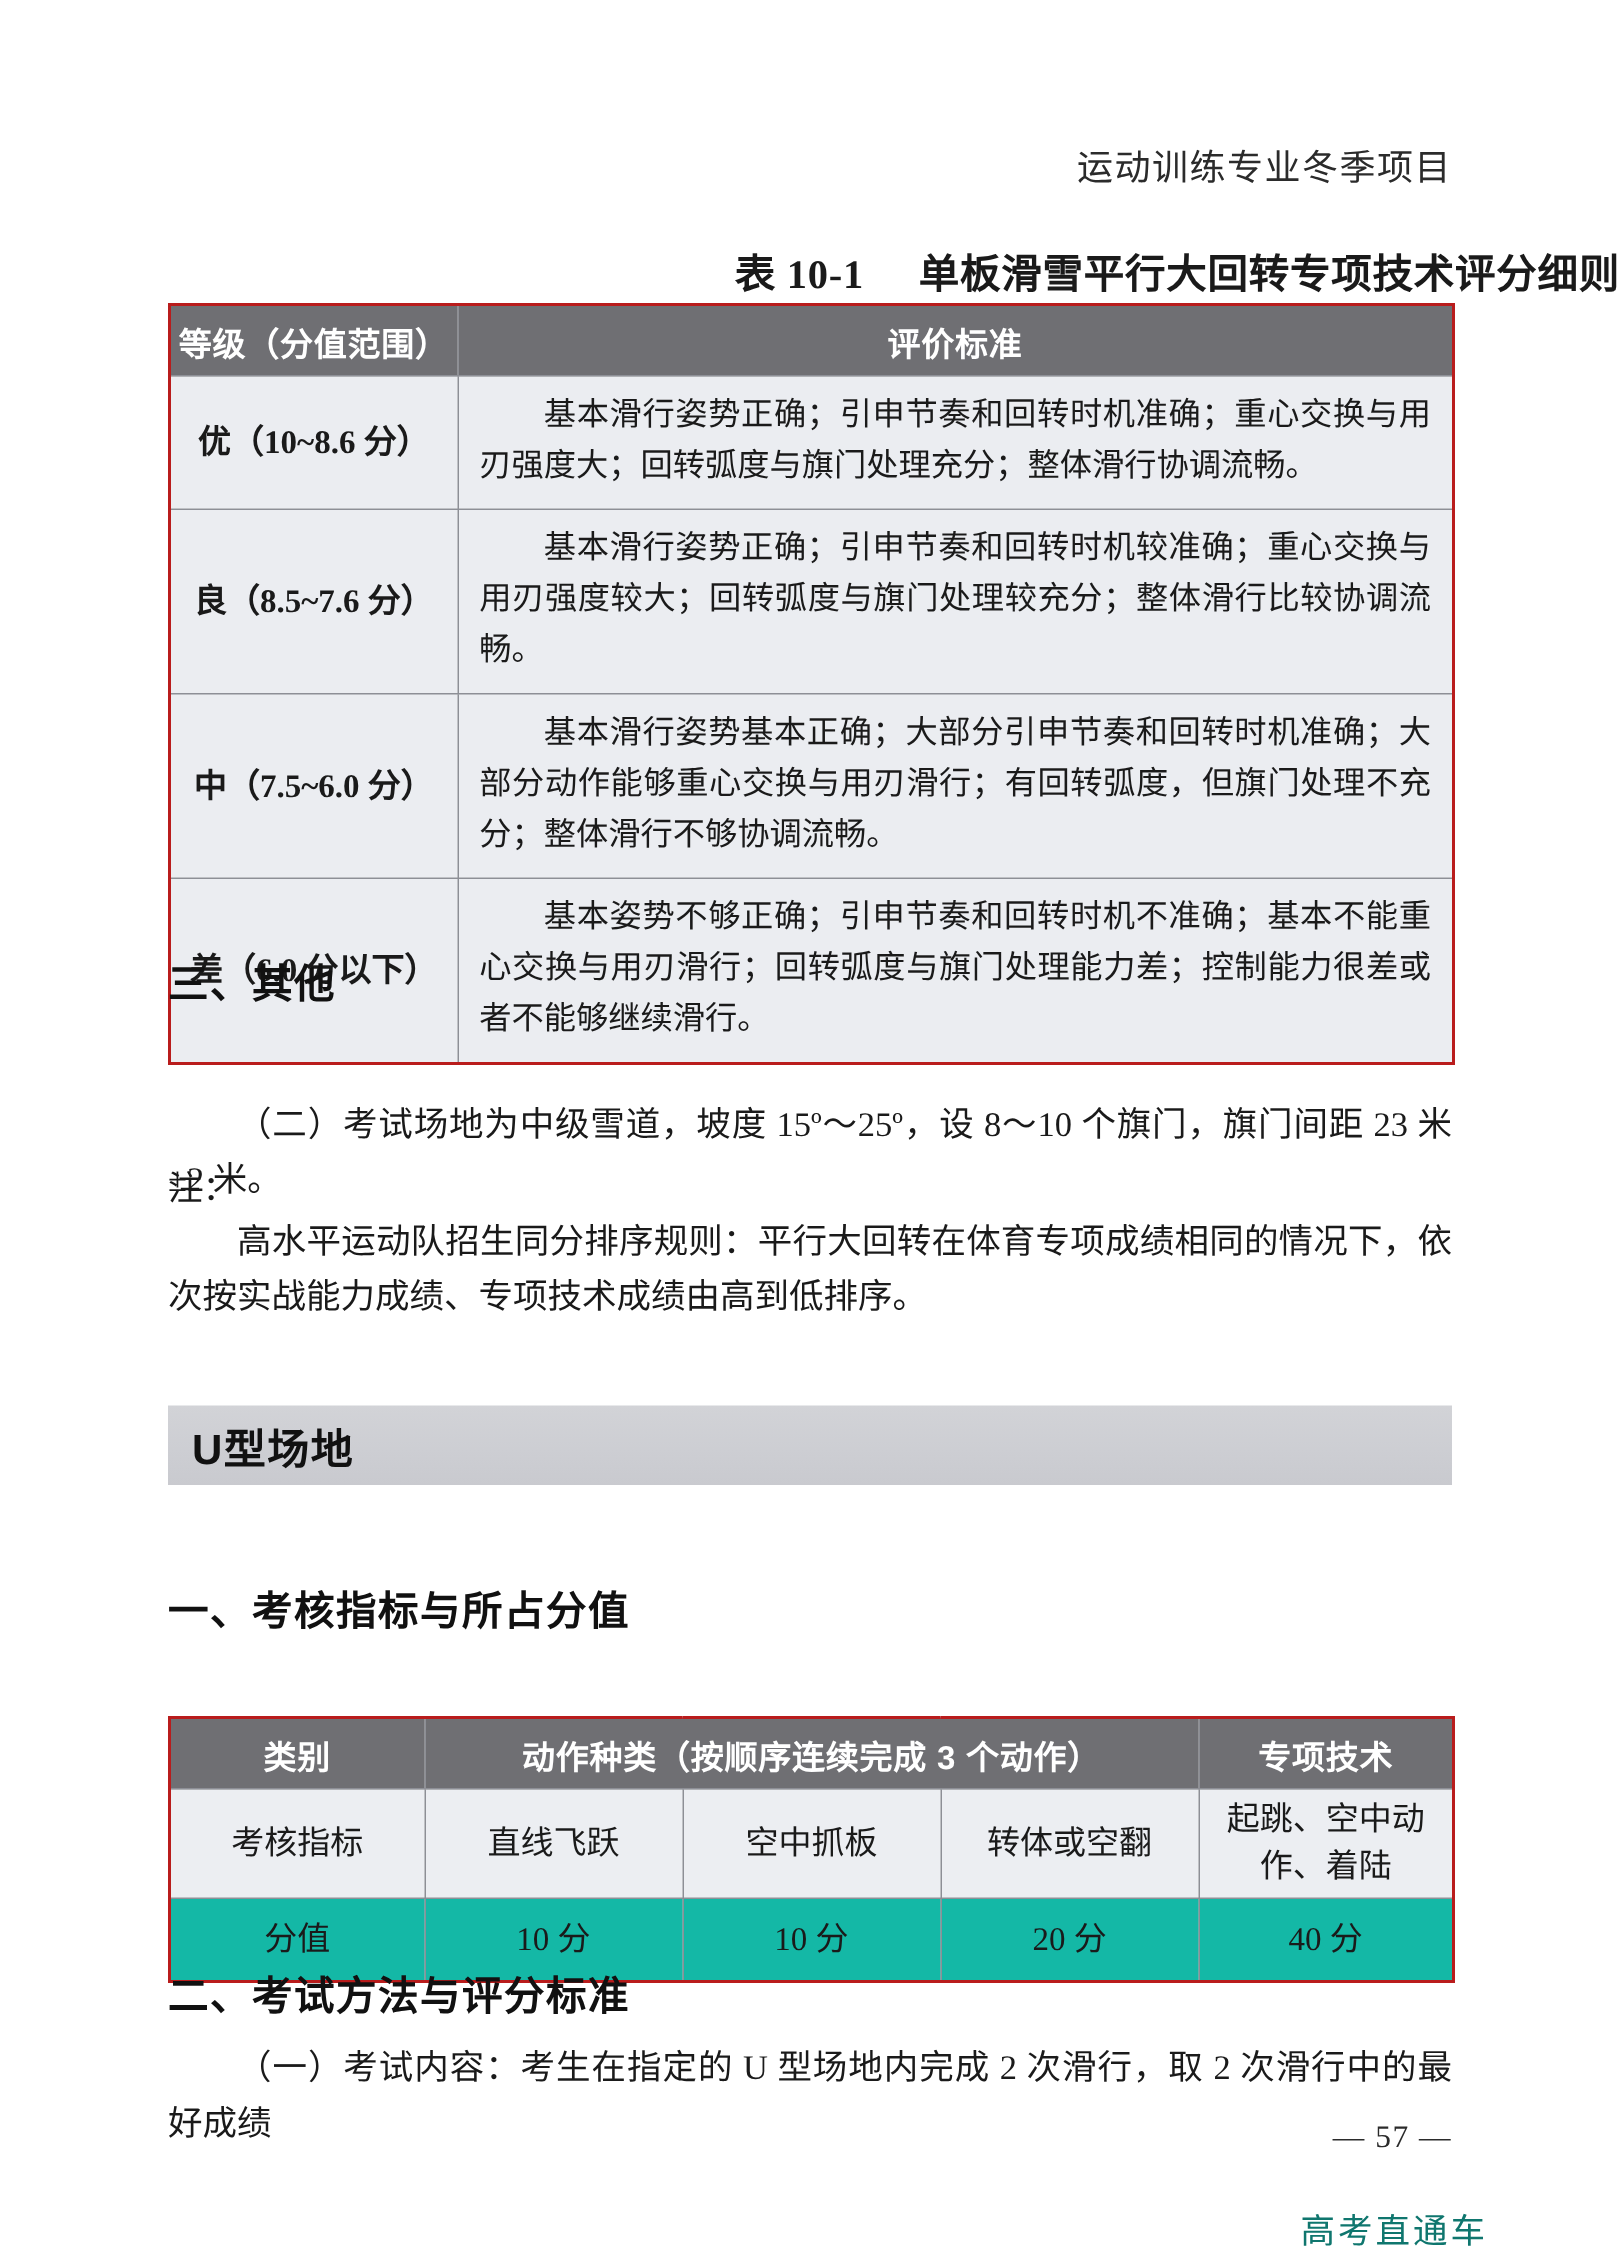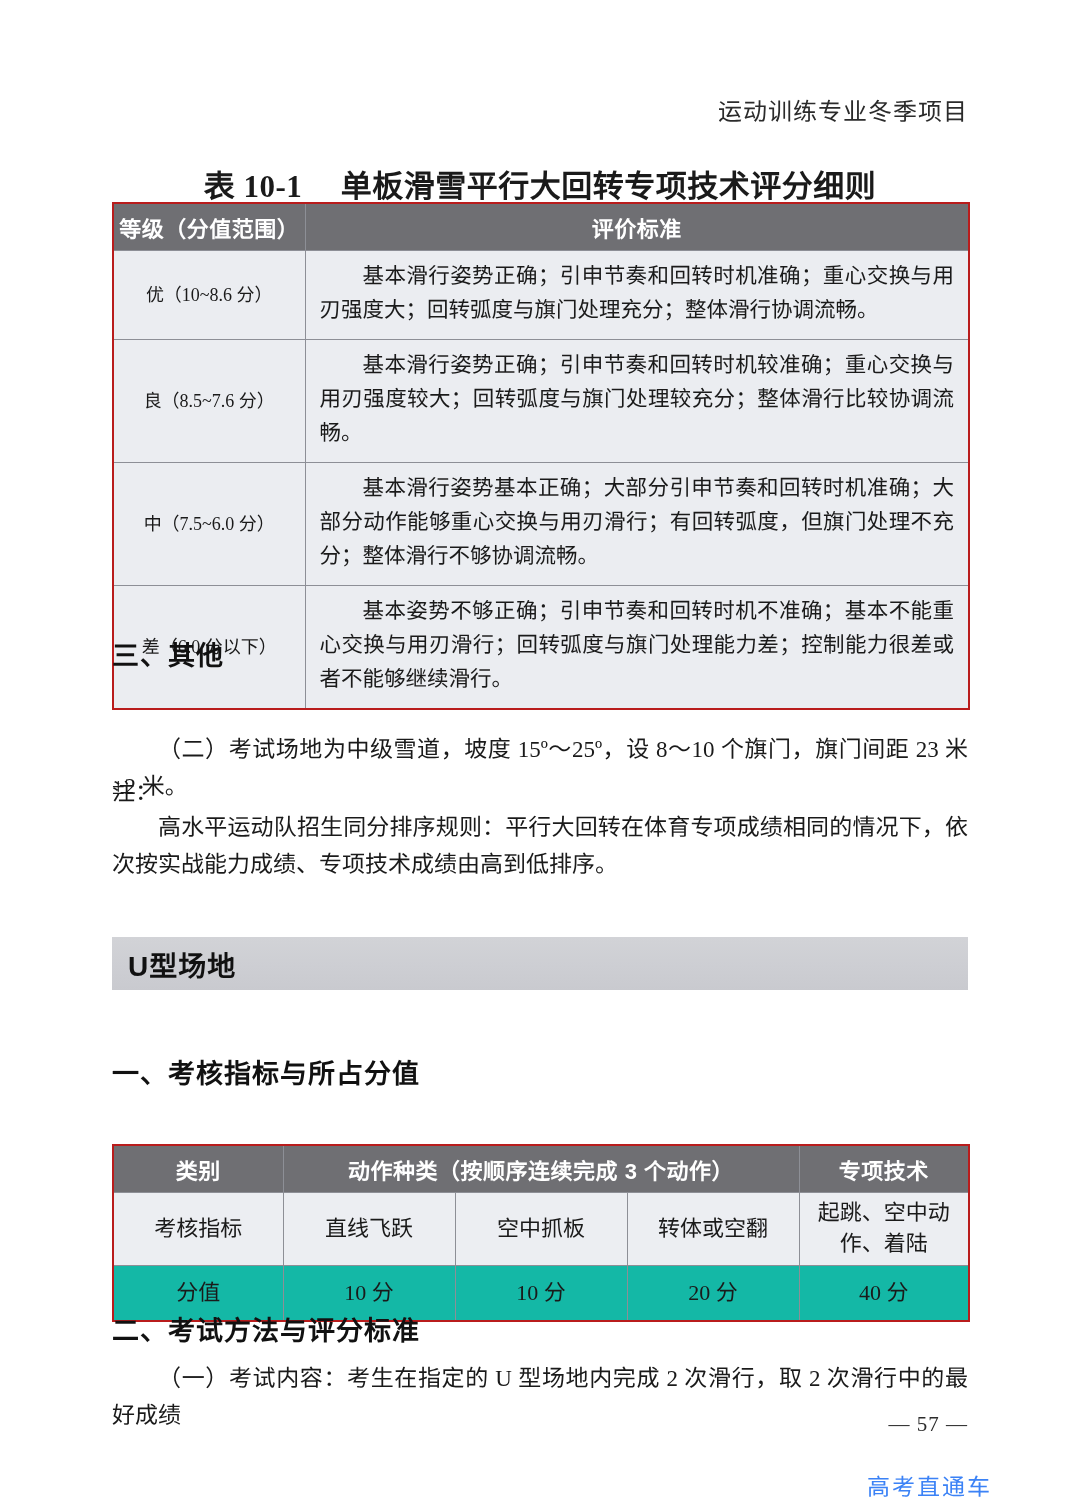--- a/index.html
+++ b/index.html
@@ -31,22 +31,22 @@
     color: #2b2b2b;
     white-space: nowrap;
   }
 
   
   .table-caption {
     position: absolute;
     top: 145px;
     left: 0;
     width: 1080px;
-    text-align: center;
-    font-size: 31px;
+    text-align: right;
+    font-size: 27px;
     font-weight: bold;
     color: #1a1a1a;
     letter-spacing: 0.5px;
   }
   .table-caption .cap-num { font-weight: bold; }
   .table-caption .cap-gap { display: inline-block; width: 22px; }
 
   
   .doc-table {
     position: absolute;
@@ -75,23 +75,24 @@
   #table-10-1 {
     top: 186px;
     left: 112px;
     width: 856px;
   }
   #table-10-1 td {
     background: #ebedf1;
   }
   #table-10-1 td.grade-cell {
     text-align: center;
-    font-size: 18px;
+    font-size: 22px;
     padding: 6px 4px;
     line-height: 1.45;
+    font-weight: bold;
   }
   #table-10-1 td.criteria-cell {
     font-size: 21.5px;
     line-height: 1.58;
     padding: 9px 14px 11px 14px;
     text-indent: 2em;
     text-align: justify;
     text-justify: inter-ideograph;
   }
 
@@ -161,21 +162,21 @@
     font-size: 21px;
     color: #2b2b2b;
     letter-spacing: 1px;
   }
   .watermark {
     position: absolute;
     right: 88px;
     top: 1452px;
     font-family: "Liberation Sans", "DejaVu Sans", sans-serif;
     font-size: 23px;
-    color: #3b82f6;
+    color: #0f766e;
     letter-spacing: 2px;
   }
 </style>
 </head>
 <body>
 
 <div class="page">
 
   <div class="running-header">运动训练专业冬季项目</div>
 

